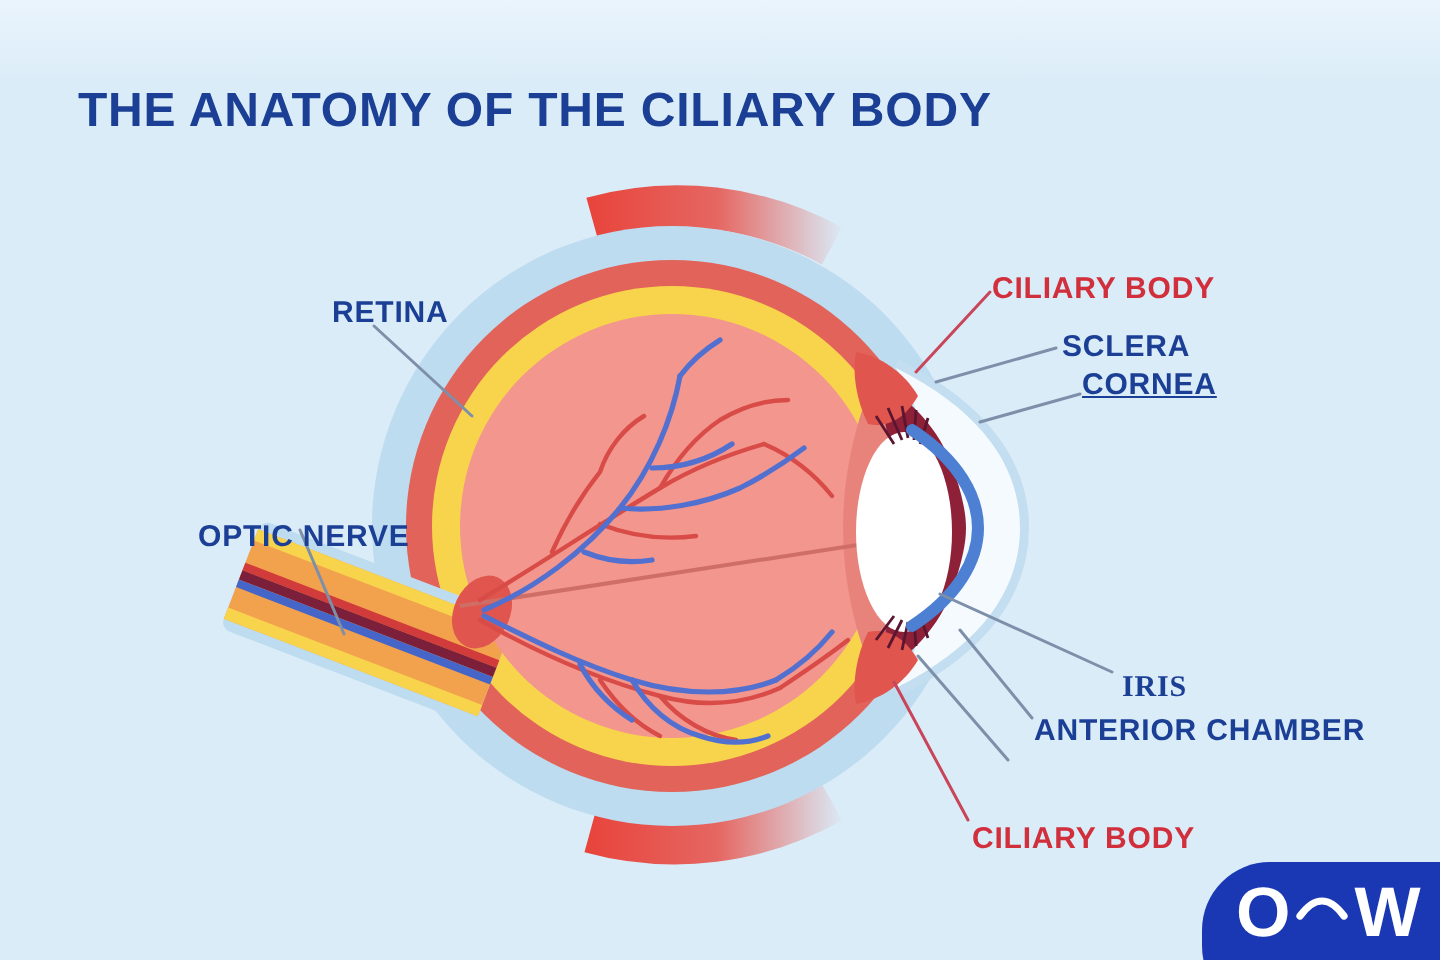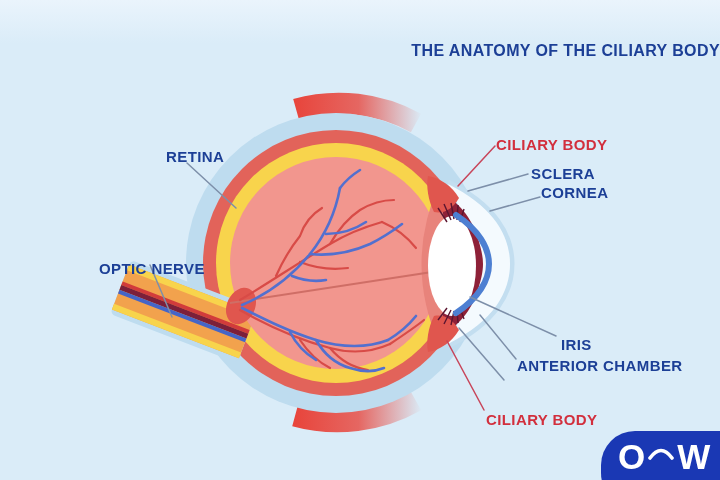--- a/index.html
+++ b/index.html
@@ -2,22 +2,22 @@
 <html><head>
 <meta charset="utf-8">
 <style>
   html,body{margin:0;padding:0;}
   .canvas{
     position:relative;width:720px;height:480px;overflow:hidden;
     background:linear-gradient(180deg,#eaf4fc 0%,#daecf8 9%,#daecf8 100%);
     font-family:"Liberation Sans",sans-serif;
   }
   .title{
-    position:absolute;left:0;right:0;top:42px;text-align:right;
-    font-size:16px;font-weight:bold;letter-spacing:0.4px;color:#1c3f96;padding-left:39px;
+    position:absolute;left:0;right:0;top:42px;text-align:left;
+    font-size:24px;font-weight:bold;letter-spacing:0.4px;color:#1c3f96;padding-left:39px;
   }
   .lbl{
     position:absolute;font-size:15px;font-weight:bold;letter-spacing:0.4px;
     color:#1c3f96;white-space:nowrap;
   }
   .lbl.red{color:#d22f3d;}
   .diagram-svg{position:absolute;left:0;top:0;}
   .logo{
     position:absolute;left:601px;top:431px;width:160px;height:76px;
     background:#1a38b4;border-radius:34px;
@@ -128,22 +128,22 @@
       <path d="M516,359 L480,315" stroke="#7d8fa9"></path>
       <path d="M504,380 L459,328" stroke="#7d8fa9"></path>
       <path d="M484,410 L447,341" stroke="#c8455a"></path>
     </g>
   </svg>
 
   <div class="lbl" style="left:130px;top:148px;padding-left:36px;">RETINA</div>
   <div class="lbl" style="left:99px;top:260px;">OPTIC NERVE</div>
   <div class="lbl red" style="left:496px;top:136px;">CILIARY BODY</div>
   <div class="lbl" style="left:531px;top:165px;">SCLERA</div>
-  <div class="lbl" style="left:541px;top:184px;">CORNEA</div>
-  <div class="lbl" style="left:561px;top:336px;">IRIS</div>
+  <div class="lbl" style="left:541px;top:184px;text-decoration:underline;">CORNEA</div>
+  <div class="lbl" style="left:561px;top:336px;font-family:Liberation Serif, serif;">IRIS</div>
   <div class="lbl" style="left:517px;top:357px;">ANTERIOR CHAMBER</div>
   <div class="lbl red" style="left:486px;top:411px;">CILIARY BODY</div>
 
   <div class="logo">
     <span class="glyph">O</span>
     <svg class="arc" width="26" height="16" viewBox="0 0 26 16">
       <path d="M2,13 Q13,-2 24,13" stroke="#ffffff" stroke-width="3.6" stroke-linecap="round" fill="none"></path>
     </svg>
     <span class="glyph">W</span>
   </div>

